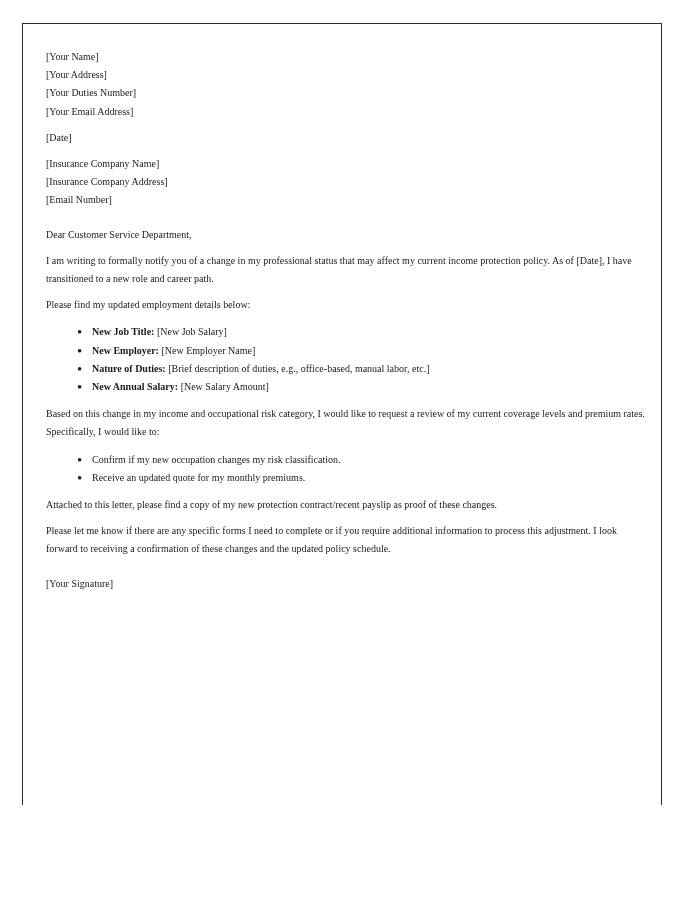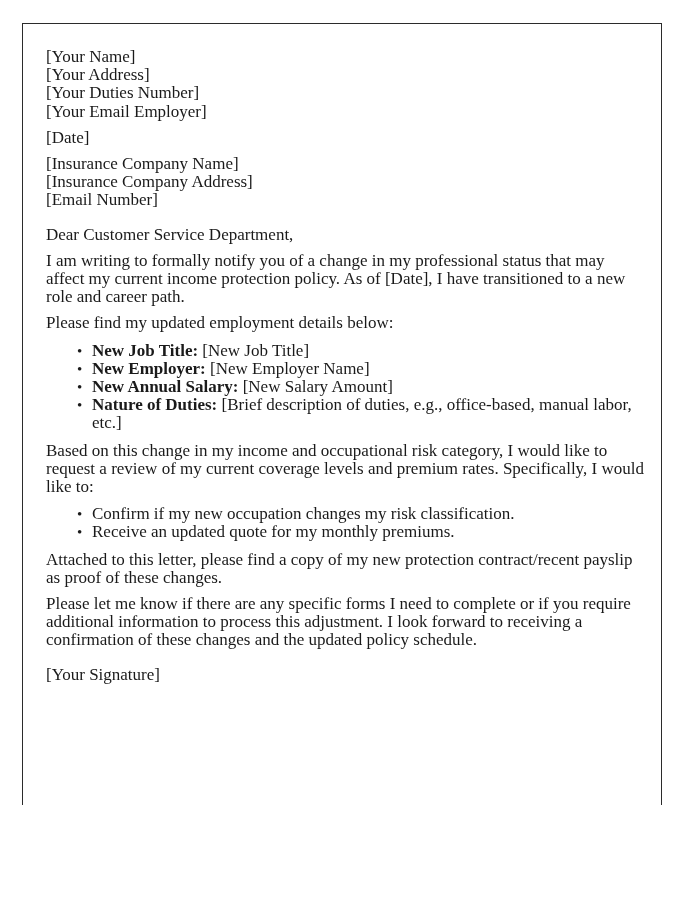--- a/index.html
+++ b/index.html
@@ -23,21 +23,21 @@
     height: 782px;
     box-sizing: border-box;
     border: 1px solid #2b2b2b;
     border-bottom: none;
     background: #ffffff;
     overflow: hidden;
   }
 
   #letter {
     padding: 24px 16px 0 23px;
-    font-size: 17px;
+    font-size: 10px;
     line-height: 18.2px;
   }
 
   .block {
     margin: 0 0 0 0;
   }
   .gap {
     height: 8px;
   }
   .gap-lg {
@@ -78,21 +78,21 @@
 </head>
 <body>
 
 <div id="page">
   <div id="letter">
 
     <div class="block">
       <p class="para">[Your Name]</p>
       <p class="para">[Your Address]</p>
       <p class="para">[Your Duties Number]</p>
-      <p class="para">[Your Email Employer]</p>
+      <p class="para">[Your Email Address]</p>
     </div>
 
     <div class="gap"></div>
 
     <p class="para">[Date]</p>
 
     <div class="gap"></div>
 
     <div class="block">
       <p class="para">[Insurance Company Name]</p>
@@ -111,24 +111,24 @@
 
     <p class="para">I am writing to formally notify you of a change in my professional status that may affect my current income protection policy. As of [Date], I have transitioned to a new role and career path.</p>
 
     <div class="gap"></div>
 
     <p class="para">Please find my updated employment details below:</p>
 
     <div class="gap-lg"></div>
 
     <ul class="bullets">
-      <li><span class="lbl">New Job Title:</span> <span>[New Job Title]</span></li>
+      <li><span class="lbl">New Job Title:</span> <span>[New Job Salary]</span></li>
       <li><span class="lbl">New Employer:</span> <span>[New Employer Name]</span></li>
+      <li><span class="lbl">Nature of Duties:</span> <span>[Brief description of duties, e.g., office-based, manual labor, etc.]</span></li>
       <li><span class="lbl">New Annual Salary:</span> <span>[New Salary Amount]</span></li>
-      <li><span class="lbl">Nature of Duties:</span> <span>[Brief description of duties, e.g., office-based, manual labor, etc.]</span></li>
     </ul>
 
     <div class="gap-lg"></div>
 
     <p class="para">Based on this change in my income and occupational risk category, I would like to request a review of my current coverage levels and premium rates. Specifically, I would like to:</p>
 
     <div class="gap-lg"></div>
 
     <ul class="bullets">
       <li>Confirm if my new occupation changes my risk classification.</li>

